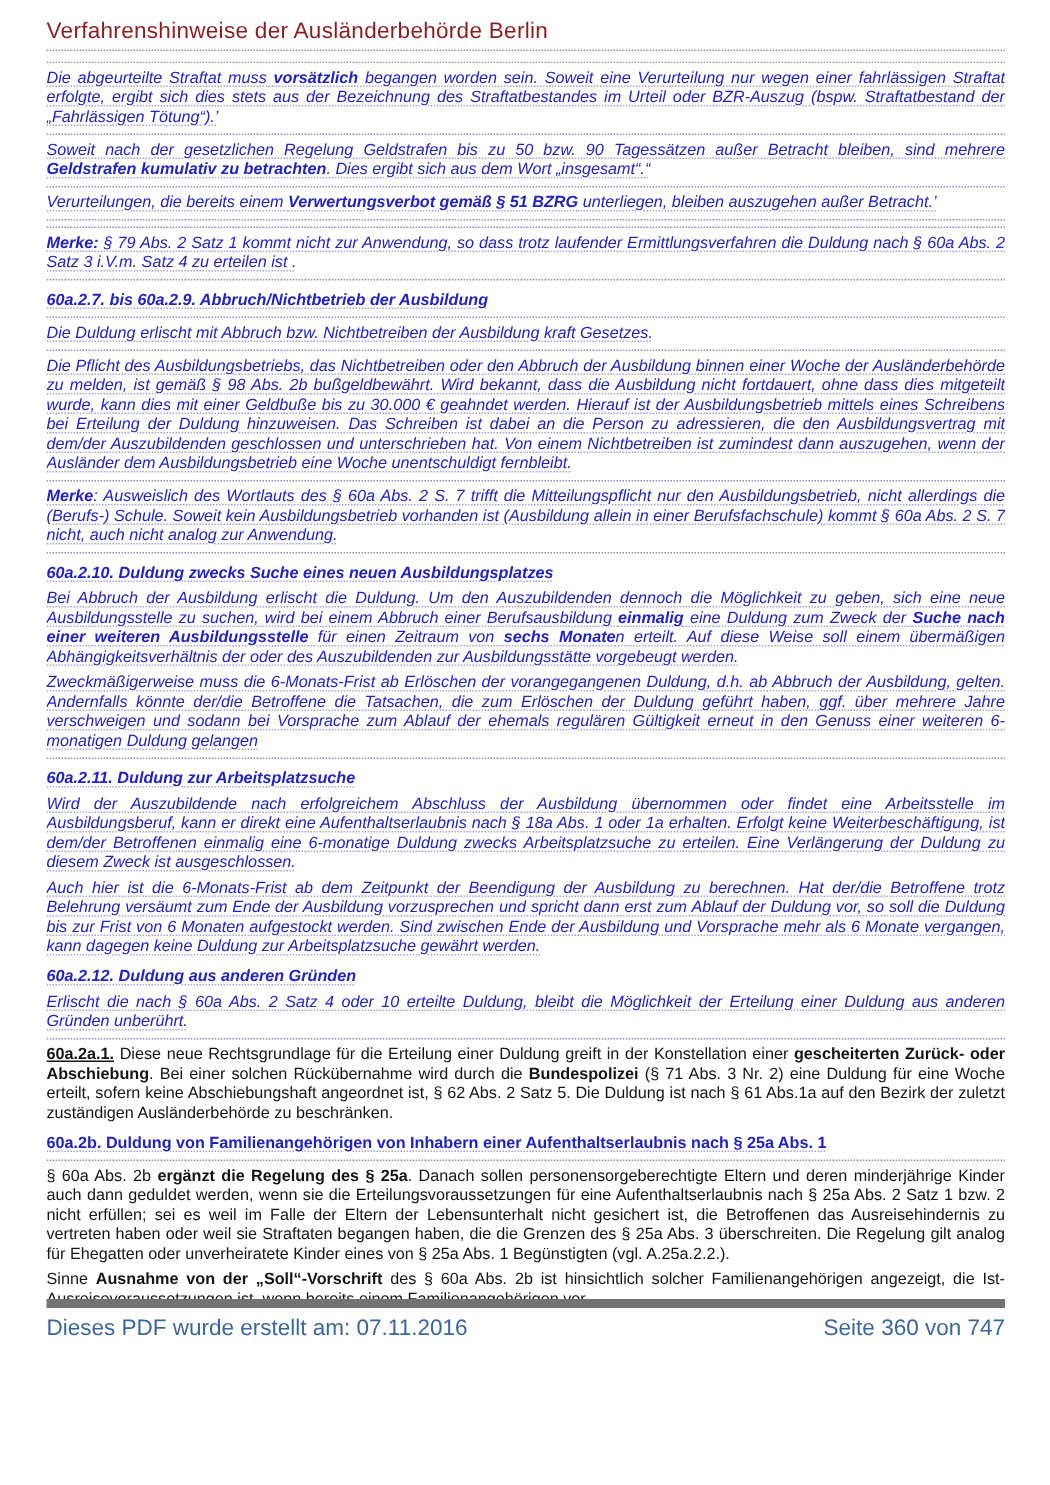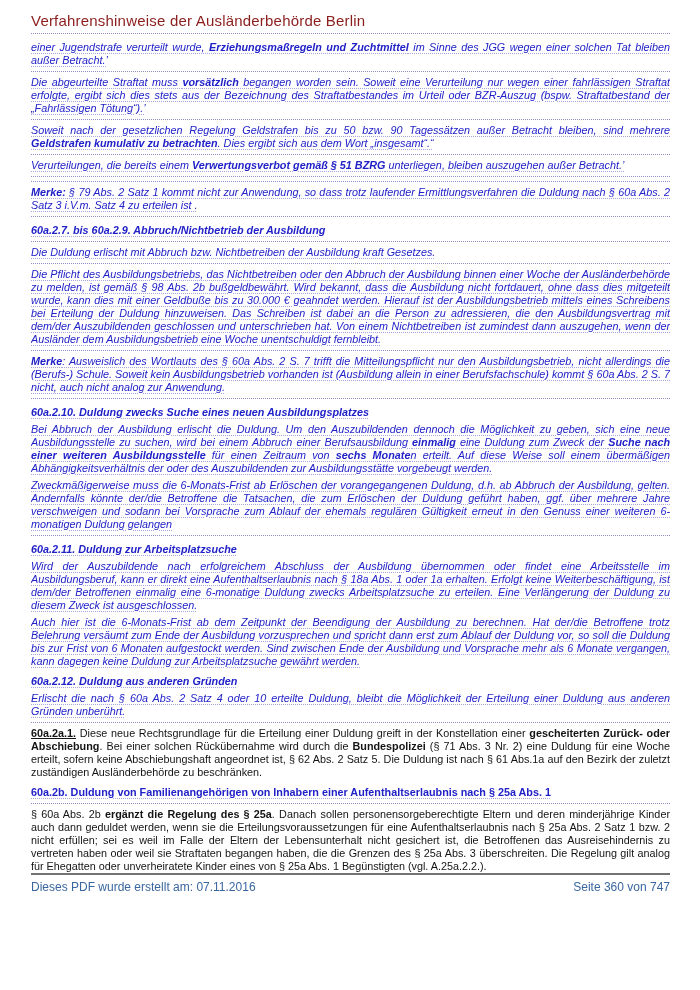--- a/index.html
+++ b/index.html
@@ -61,39 +61,38 @@
   .black { color: #141414; font-style: normal; }
   .bold { font-weight: bold; }
   .ul { text-decoration-line: underline; text-decoration-style: solid; text-decoration-color: currentColor; }
   .dotted-divider {
     border-top: 1px dotted #8f8fc8;
     height: 0;
     margin: 0 0 4px 0;
   }
   footer.doc-footer {
     margin-top: auto;
-    border-top: 2px solid #737373;
+    border-top: 6px solid #737373;
     padding-top: 5px;
     display: flex;
     justify-content: space-between;
-    font-size: 12px;
+    font-size: 15px;
     color: #3a66a0;
   }
 </style>
 </head>
 <body>
 
 <div class="page">
   <header>
     <h1 class="doc-title">Verfahrenshinweise der Ausländerbehörde Berlin</h1>
     <div class="title-divider"></div>
   </header>
 
   <main class="doc-body">
-      <p class="block blue"><span>einer Jugendstrafe verurteilt wurde, </span><span class="bold">Erziehungsmaßregeln und Zuchtmittel</span><span> im Sinne des JGG wegen einer solchen Tat bleiben außer Betracht.’</span></p>
       <div class="dotted-divider"></div>
       <p class="block blue"><span>Die abgeurteilte Straftat muss </span><span class="bold">vorsätzlich</span><span> begangen worden sein. Soweit eine Verurteilung nur wegen einer fahrlässigen Straftat erfolgte, ergibt sich dies stets aus der Bezeichnung des Straftatbestandes im Urteil oder BZR-Auszug (bspw. Straftatbestand der „Fahrlässigen Tötung“).’</span></p>
       <div class="dotted-divider"></div>
       <p class="block blue"><span>Soweit nach der gesetzlichen Regelung Geldstrafen bis zu 50 bzw. 90 Tagessätzen außer Betracht bleiben, sind mehrere </span><span class="bold">Geldstrafen kumulativ zu betrachten</span><span>. Dies ergibt sich aus dem Wort „insgesamt“.“</span></p>
       <div class="dotted-divider"></div>
       <p class="block blue"><span>Verurteilungen, die bereits einem </span><span class="bold">Verwertungsverbot gemäß § 51 BZRG</span><span> unterliegen, bleiben auszugehen außer Betracht.’</span></p>
       <div class="dotted-divider"></div>
       <div class="dotted-divider"></div>
       <p class="block blue"><span class="bold">Merke:</span><span> § 79 Abs. 2 Satz 1 kommt nicht zur Anwendung, so dass trotz laufender Ermittlungsverfahren die Duldung nach § 60a Abs. 2 Satz 3 i.V.m. Satz 4 zu erteilen ist .</span></p>
       <div class="dotted-divider"></div>

